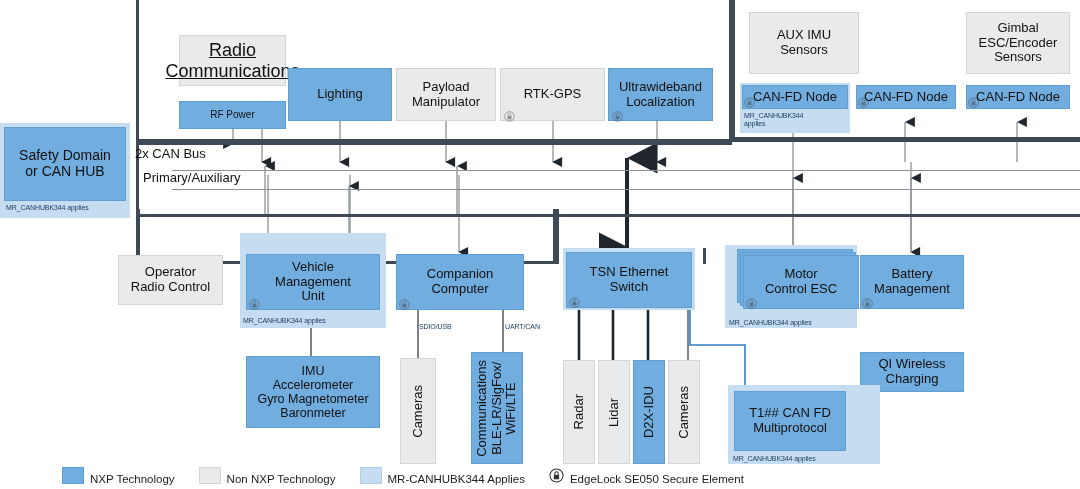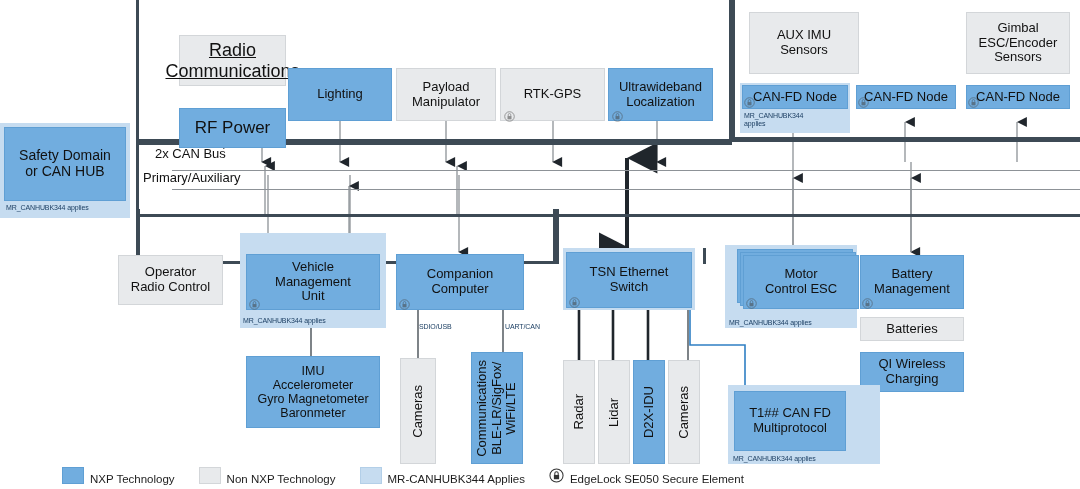--- a/index.html
+++ b/index.html
@@ -91,30 +91,30 @@
     <g stroke="#2f7fc4" stroke-width="1.6" fill="none">
       <path d="M690,308 L690,345 L745,345 L745,388"></path>
     </g>
   </svg>
 
   <div class="busbox" style="left:136px;top:139px;width:944px;height:78px;border-right:none;"></div>
   <div class="busbox" style="left:136px;top:0px;width:596px;height:145px;border-top:none;border-bottom-width:4px;"></div>
   <div class="busbox" style="left:732px;top:0px;width:348px;height:140px;border-top:none;border-right:none;"></div>
   <div class="busline" style="left:172px;top:170px;width:908px;"></div>
   <div class="busline" style="left:172px;top:189px;width:908px;"></div>
-  <div class="buslabel" style="left:155px;top:146px;">2x CAN Bus</div>
+  <div class="buslabel" style="left:135px;top:146px;">2x CAN Bus</div>
   <div class="buslabel" style="left:143px;top:170px;">Primary/Auxiliary</div>
 
   <div class="busbox" style="left:136px;top:209px;width:420px;height:55px;border-top:none;border-left-width:4px;"></div>
   <div class="busbox" style="left:556px;top:209px;width:150px;height:45px;border-top:none;border-bottom:none;border-right:none;"></div>
   <div class="busbox" style="left:556px;top:248px;width:150px;height:16px;border-top:none;border-bottom:none;"></div>
 
   <div class="box nonxp" style="left:179px;top:35px;width:107px;height:51px;font-size:18px;white-space:pre-line;text-decoration:underline;">Radio
 Communications</div>
-  <div class="box nxp" style="left:179px;top:108px;width:107px;height:40px;font-size:17px;">RF Power</div>
+  <div class="box nxp" style="left:179px;top:101px;width:107px;height:28px;font-size:10px;">RF Power</div>
 
   <div class="box nxp" style="left:288px;top:68px;width:104px;height:53px;font-size:13px;">Lighting</div>
 
   <div class="box nonxp" style="left:396px;top:68px;width:100px;height:53px;font-size:13px;white-space:pre-line;">Payload
 Manipulator</div>
 
   <div class="box nonxp" style="left:500px;top:68px;width:105px;height:53px;font-size:13px;">RTK-GPS</div>
   <span class="se" style="left:504px;top:108px;">
     <svg viewBox="0 0 12 12">
         <circle cx="6" cy="6" r="5.2" fill="none" stroke="#444" stroke-width="1"></circle>
@@ -258,21 +258,20 @@
 
   <div class="box nxp" style="left:860px;top:255px;width:104px;height:54px;font-size:13px;white-space:pre-line;">Battery
 Management</div>
   <span class="se" style="left:862px;top:295px;">
     <svg viewBox="0 0 12 12">
         <circle cx="6" cy="6" r="5.2" fill="none" stroke="#444" stroke-width="1"></circle>
     <rect x="3.8" y="5.5" width="4.4" height="3.6" fill="#444"></rect>
     <path d="M4.6,5.5 v-1.3 a1.4,1.4 0 0 1 2.8,0 v1.3" fill="none" stroke="#444" stroke-width="0.9"></path>
       </svg>
   </span>
-  <div class="box nonxp" style="left:860px;top:317px;width:104px;height:24px;font-size:13px;">Batteries</div>
   <div class="box nxp" style="left:860px;top:352px;width:104px;height:40px;font-size:13px;white-space:pre-line;">QI Wireless
 Charging</div>
 
   <div class="halo" style="left:728px;top:385px;width:152px;height:79px;"></div>
   <div class="box nxp" style="left:734px;top:391px;width:112px;height:60px;font-size:13px;white-space:pre-line;">T1## CAN FD
 Multiprotocol</div>
   <div class="note" style="left:733px;top:455px;width:140px;">MR_CANHUBK344 applies</div>
 
   <div class="legend">
     <span class="sw nxp"></span>

